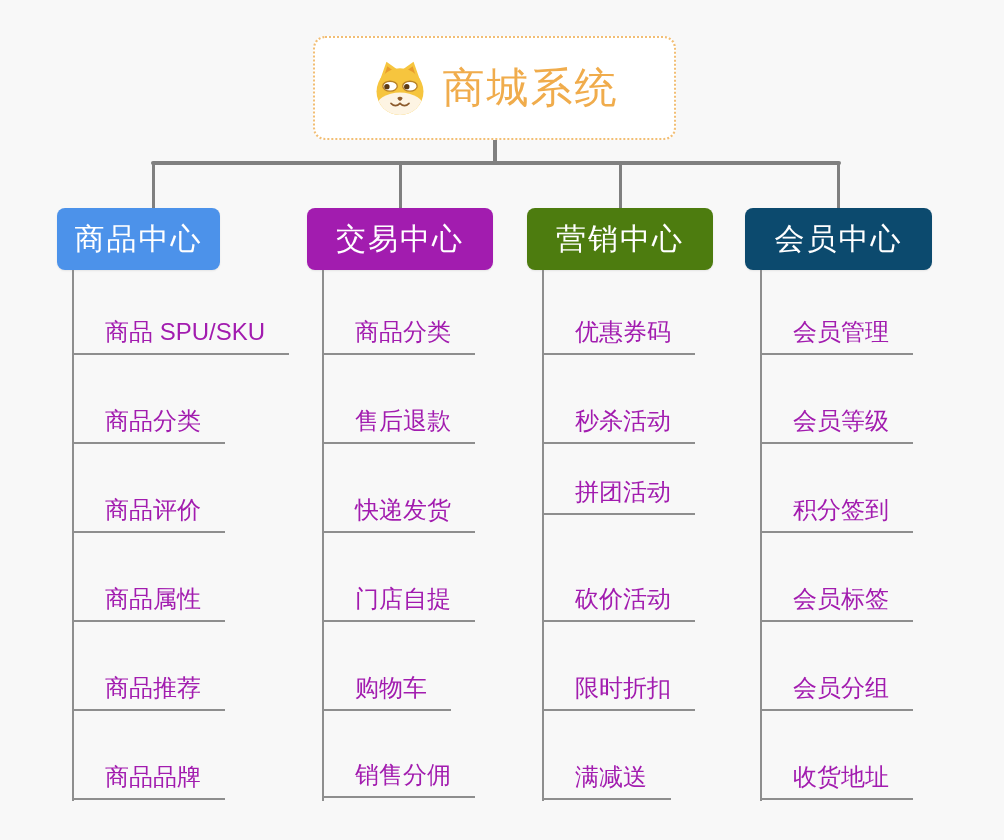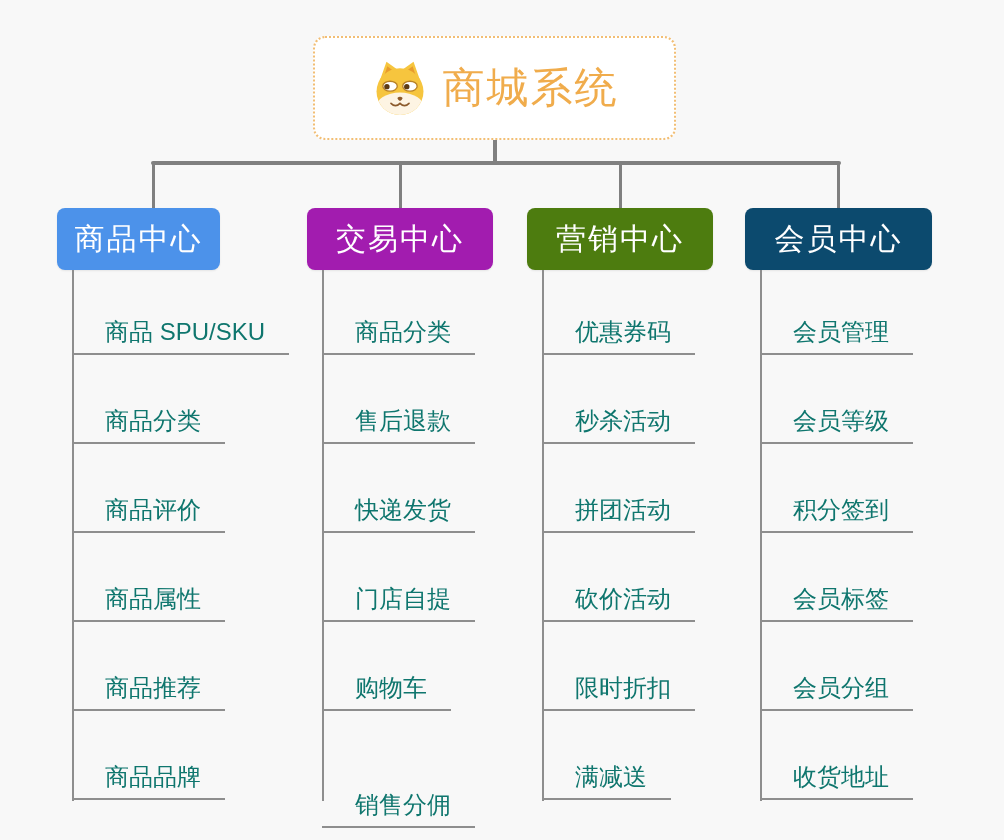--- a/index.html
+++ b/index.html
@@ -65,21 +65,21 @@
     top: 270px; height: 531px;
     width: 2px;
     background: #8E8E8E;
   }
   .leaf {
     position: absolute;
     padding: 0 24px 8px 33px;
     border-bottom: 2px solid #8E8E8E;
     font-size: 24px;
     line-height: 26px;
-    color: #0f766e;
+    color: #a21caf;
     white-space: nowrap;
   }
 </style>
 </head>
 <body>
 
 <div class="stage">
 
   <div class="root-node">
     <span style="display:inline-flex;">
@@ -168,41 +168,41 @@
   </div>
 
   <div class="leaf" style="left: 322px; top: 586px;">
     <span>门店自提</span>
   </div>
 
   <div class="leaf" style="left: 322px; top: 675px;">
     <span>购物车</span>
   </div>
 
-  <div class="leaf" style="left: 322px; top: 792px;">
+  <div class="leaf" style="left: 322px; top: 762px;">
     <span>销售分佣</span>
   </div>
 </div>
 
   <div class="branch">
     <div class="connector drop" style="left: 618.5px;"></div>
     <div class="branch-box" style="left: 527px; width: 186px; background: #4d7c0f;">
       <span class="branch-label">营销中心</span>
     </div>
     <div class="vline" style="left: 542px;"></div>
 
   <div class="leaf" style="left: 542px; top: 319px;">
     <span>优惠券码</span>
   </div>
 
   <div class="leaf" style="left: 542px; top: 408px;">
     <span>秒杀活动</span>
   </div>
 
-  <div class="leaf" style="left: 542px; top: 497px;">
+  <div class="leaf" style="left: 542px; top: 479px;">
     <span>拼团活动</span>
   </div>
 
   <div class="leaf" style="left: 542px; top: 586px;">
     <span>砍价活动</span>
   </div>
 
   <div class="leaf" style="left: 542px; top: 675px;">
     <span>限时折扣</span>
   </div>

